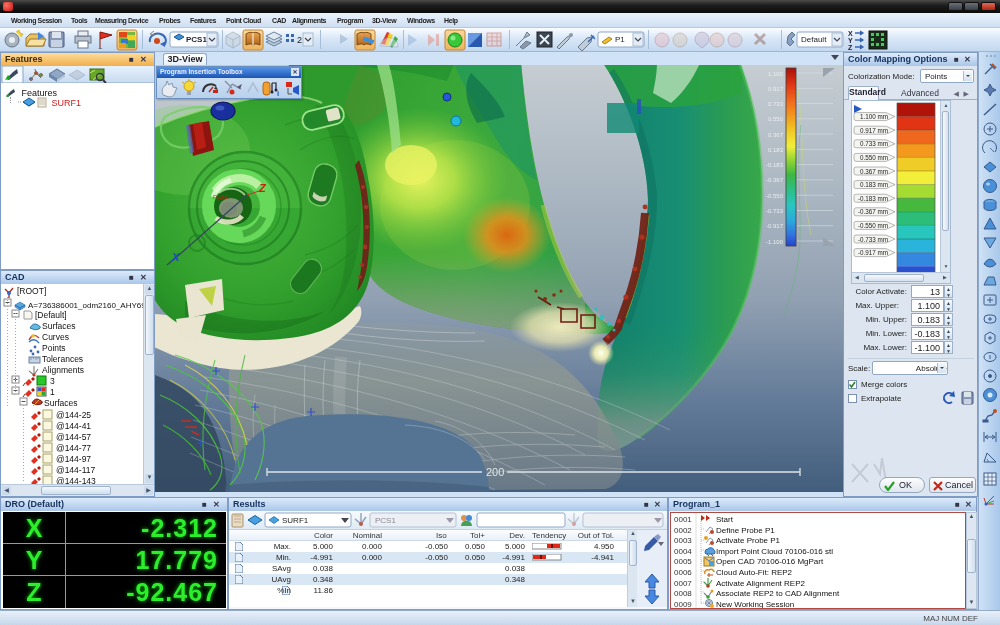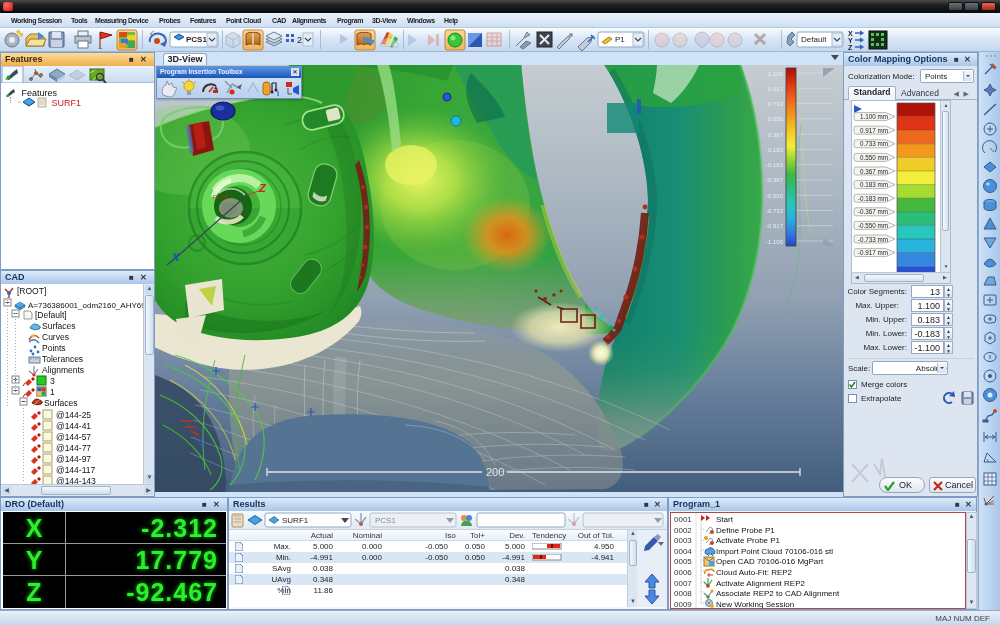--- a/index.html
+++ b/index.html
@@ -816,21 +816,21 @@
 </div>
 
 <div class="abs panel" id="colormap" style="left:843px;top:52px;width:135px;height:445px;background:#dde6f0;">
   <div class="ptitle">Color Mapping Options
     <span class="pin" style="right:16px;">■</span><span class="pin" style="right:6px;">✕</span>
   </div>
   <div class="cmlab" style="left:4px;top:19px;">Colorization Mode:</div>
   <div class="combo" style="left:76px;top:16px;width:54px;height:14px;line-height:13px;"><span style="padding-left:4px;">Points</span><span class="arr"></span></div>
 
   <div class="abs" style="left:0px;top:33px;width:133px;height:14px;border-bottom:1px solid #9db1ca;">
-    <div class="abs" style="left:4px;top:0px;width:48px;height:14px;background:linear-gradient(#fdfefe,#eef3f9);border:1px solid #9db1ca;border-bottom:none;border-radius:2px 2px 0 0;font-size:8.5px;font-weight:bold;text-align:center;color:#223;">Standard</div>
+    <div class="abs" style="left:4px;top:0px;width:31px;height:14px;background:linear-gradient(#fdfefe,#eef3f9);border:1px solid #9db1ca;border-bottom:none;border-radius:2px 2px 0 0;font-size:8.5px;font-weight:bold;text-align:center;color:#223;">Standard</div>
     <div class="abs" style="left:52px;top:2px;width:48px;height:12px;font-size:8.5px;text-align:center;color:#334;">Advanced</div>
     <div class="abs" style="right:18px;top:4px;font-size:7px;color:#667;">◀</div>
     <div class="abs" style="right:8px;top:4px;font-size:7px;color:#667;">▶</div>
   </div>
 
   <div class="abs" style="left:7px;top:47px;width:100px;height:184px;background:#fff;border:1px solid #a8bcd2;">
     <svg width="98" height="182" viewBox="0 0 98 182">
       <g>
         <rect x="45" y="2" width="38" height="13.6" fill="#b01408"></rect>
         <rect x="45" y="15.6" width="38" height="13.6" fill="#e03414"></rect>
@@ -912,21 +912,21 @@
       <div class="abs" style="left:1px;top:10px;width:7px;height:120px;background:linear-gradient(90deg,#f8fafc,#d4e0ee);border:1px solid #9fb4cc;border-radius:2px;"></div>
       <div class="abs" style="left:1px;bottom:1px;width:8px;height:8px;font-size:5px;text-align:center;color:#456;">▼</div>
     </div>
     <div class="abs" style="left:0;bottom:0;width:98px;height:11px;background:#dce6f1;border-top:1px solid #b8c7da;">
       <div class="abs" style="left:1px;top:1px;width:8px;height:8px;font-size:5px;text-align:center;color:#456;">◀</div>
       <div class="abs" style="left:12px;top:1px;width:60px;height:8px;background:linear-gradient(#f8fafc,#d4e0ee);border:1px solid #9fb4cc;border-radius:2px;"></div>
       <div class="abs" style="right:1px;top:1px;width:8px;height:8px;font-size:5px;text-align:center;color:#456;">▶</div>
     </div>
   </div>
 
-  <div class="cmlab" style="right:70px;top:234px;white-space:nowrap;">Color Segments:</div>
+  <div class="cmlab" style="right:70px;top:234px;white-space:nowrap;">Color Activate:</div>
   <div class="cmbox" style="left:67px;top:232px;width:33px;height:13px;padding:1px 3px 0 0;">13</div>
   <div class="spin" style="left:100px;top:232px;">
       <div style="font-size:5px;line-height:6px;text-align:center;color:#345;">▲<br>▼</div>
     </div>
   <div class="cmlab" style="right:78px;top:248px;white-space:nowrap;">Max. Upper:</div>
   <div class="cmbox" style="left:67px;top:246px;width:33px;height:13px;padding:1px 3px 0 0;">1.100</div>
   <div class="spin" style="left:100px;top:246px;">
       <div style="font-size:5px;line-height:6px;text-align:center;color:#345;">▲<br>▼</div>
     </div>
   <div class="cmlab" style="right:70px;top:262px;white-space:nowrap;">Min. Upper:</div>
@@ -1127,23 +1127,23 @@
       <g transform="translate(340,3)" opacity="0.5">
           <path d="M5,10 l5,-7 m-5,7 l-6,-5 m6,5 v-11" stroke="#8a9ab0" stroke-width="1.3"></path>
           <circle cx="5" cy="10" r="2" fill="#c05848"></circle>
         </g>
       <rect x="354" y="2" width="80" height="14" rx="2" fill="#eceff3" stroke="#b4c2d2"></rect>
       <path d="M425,7 l4,5 l4,-5 z" fill="#99a"></path>
     </svg>
   </div>
 
   <div class="abs" style="left:0;top:32px;width:398px;height:11px;background:linear-gradient(#fbfdff,#e9f0f8);border-bottom:1px solid #cdd9e6;font-size:8px;color:#333;">
-    <span class="rcell" style="right:294px;">Actual</span>
+    <span class="rcell" style="right:294px;">Color</span>
     <span class="rcell" style="right:245px;">Nominal</span>
-    <span class="rcell" style="left:170px;padding-left:46px;">Iso</span>
+    <span class="rcell" style="left:161px;padding-left:46px;">Iso</span>
     <span class="rcell" style="right:195px;margin-top:44px;">Tol-</span>
     <span class="rcell" style="right:142px;">Tol+</span>
     <span class="rcell" style="right:102px;">Dev.</span>
     <span class="rcell" style="left:303px;">Tendency</span>
     <span class="rcell" style="right:13px;">Out of Tol.</span>
   </div>
 
   <div class="abs" id="rrows" style="left:0;top:43px;width:398px;height:66px;background:#fff;font-size:8px;">
     <div class="rrow" style="top:0;background:#fff;">
       <svg class="abs" style="left:6px;top:1px;" width="8" height="9">
@@ -1290,14 +1290,14 @@
     </svg>
   </div>
   <div class="abs" id="prog-scroll" style="left:297px;top:14px;width:11px;height:97px;background:#dde6f1;border:1px solid #b8c7da;">
     <div class="abs" style="left:0px;top:0;width:9px;height:9px;font-size:6px;text-align:center;color:#456;">▲</div>
     <div class="abs" style="left:0px;top:26px;width:9px;height:34px;background:linear-gradient(90deg,#f2f7fc,#cfdeef);border:1px solid #9fb4cc;border-radius:2px;"></div>
     <div class="abs" style="left:0px;bottom:0;width:9px;height:9px;font-size:6px;text-align:center;color:#456;">▼</div>
   </div>
 </div>
 
 <div id="statusbar" class="abs">
-  <span class="abs" style="right:10px;top:3px;color:#444;">MAJ  NUM  DEF</span>
+  <span class="abs" style="right:22px;top:3px;color:#444;">MAJ  NUM  DEF</span>
 </div>
 
 </body></html>

